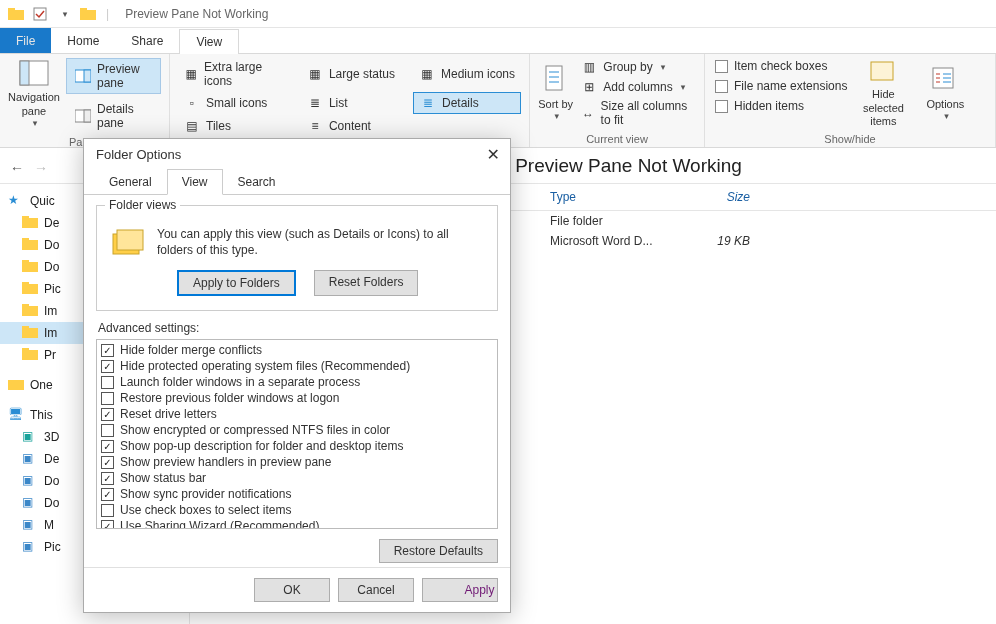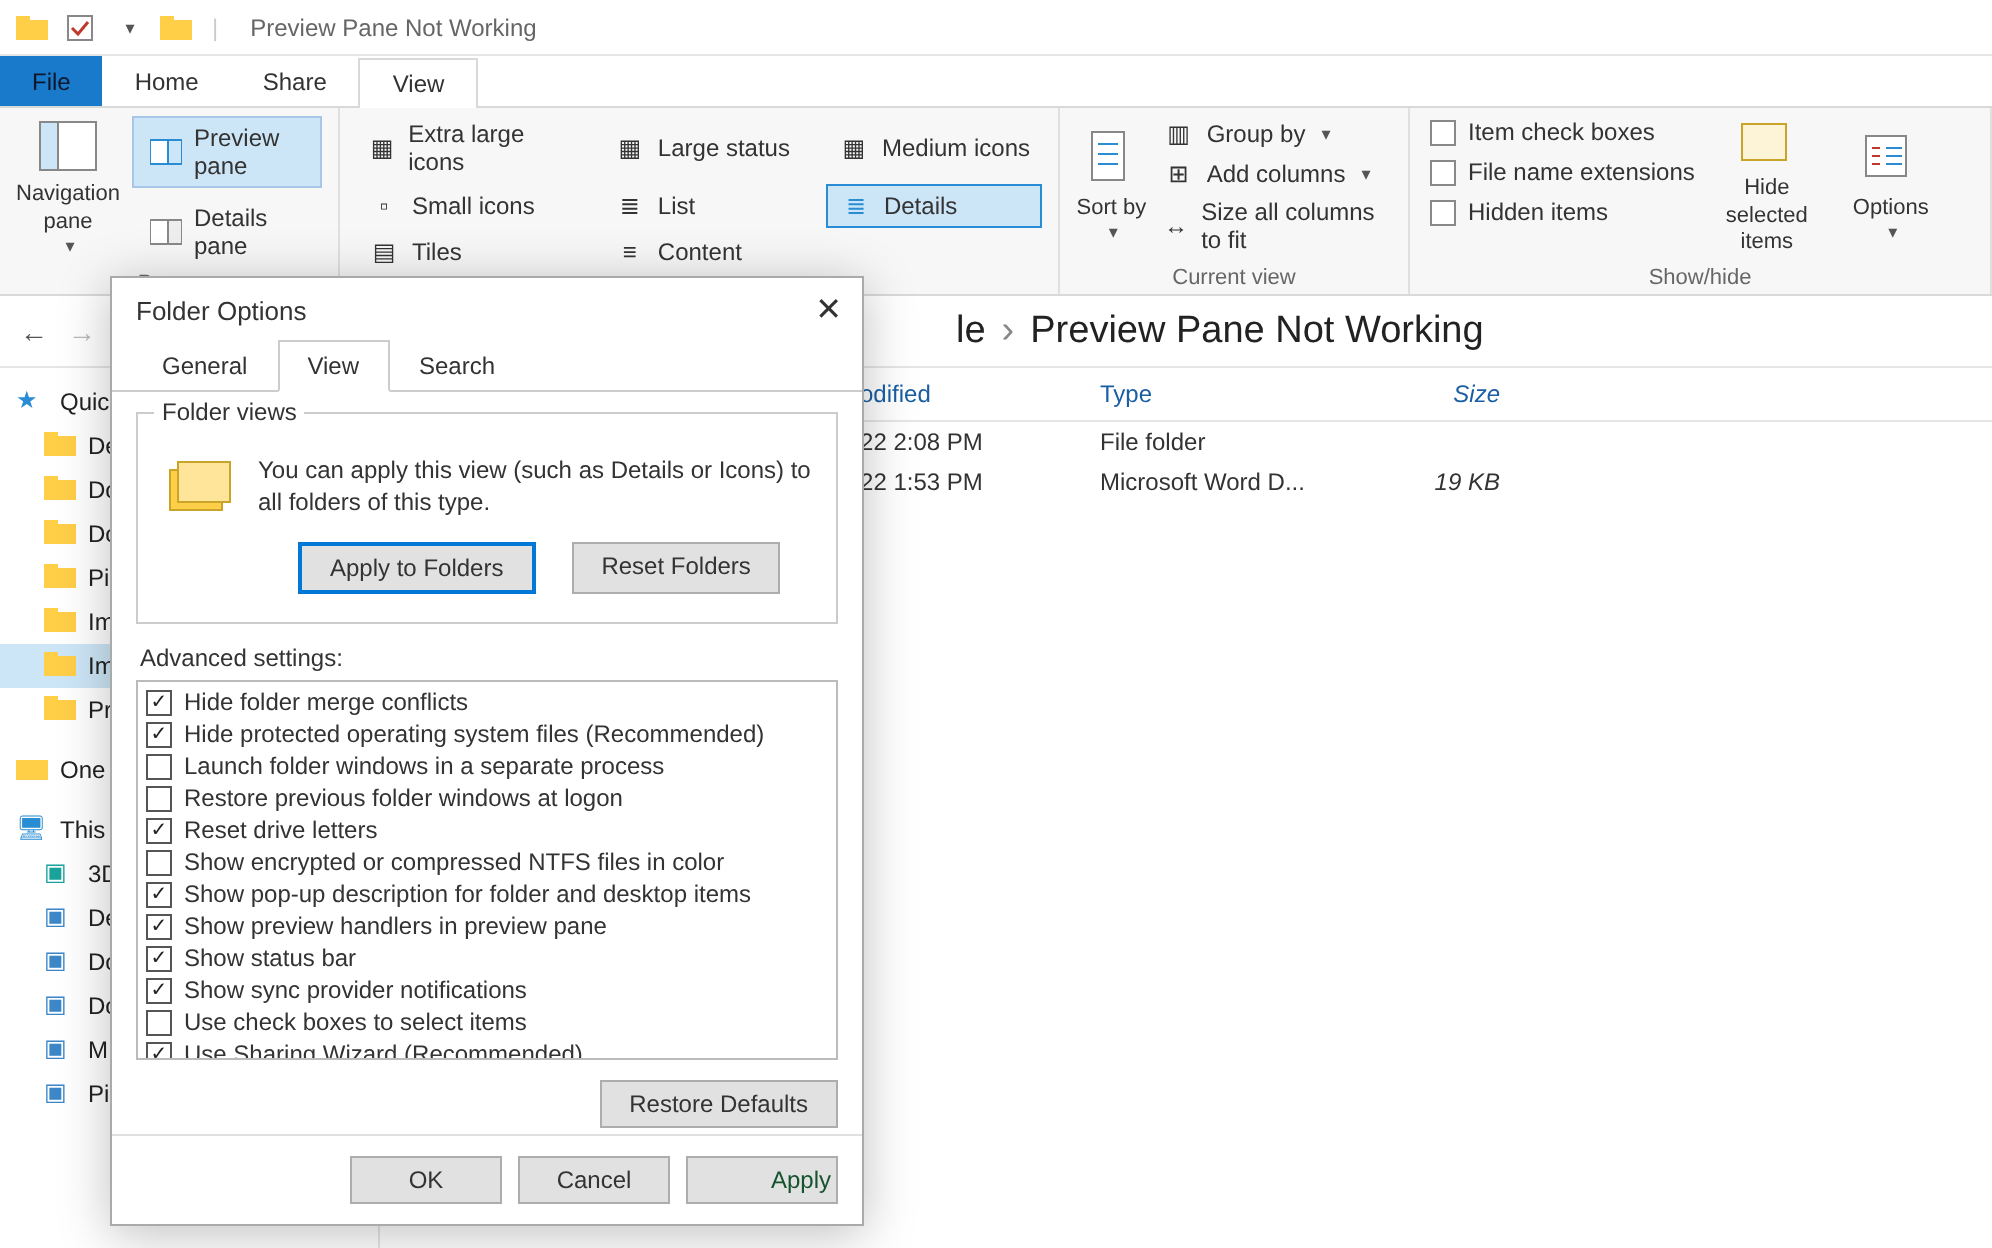--- a/index.html
+++ b/index.html
@@ -6,21 +6,21 @@
 body { background: #fff; width: 996px; height: 624px; overflow: hidden; position: relative; font-size: 12px; color: #333; }
 
 
 .titlebar { height: 28px; display: flex; align-items: center; padding: 0 4px; background: #fff; border-bottom: 1px solid #e5e5e5; }
 .titlebar .qat-ico { width: 18px; height: 18px; margin: 0 3px; display: flex; align-items: center; justify-content: center; }
 .titlebar .title-text { margin-left: 10px; color: #666; font-size: 12px; }
 
 
 .tabstrip { height: 26px; display: flex; align-items: stretch; background: #fff; border-bottom: 1px solid #d9d9d9; }
 .tab { padding: 0 16px; display: flex; align-items: center; font-size: 12px; color: #333; cursor: default; }
-.tab.file { background: #1979ca; color: #0f172a; }
+.tab.file { background: #1979ca; color: #e5e5e5; }
 .tab.active { background: #fff; border: 1px solid #d9d9d9; border-bottom: none; position: relative; top: 1px; }
 
 
 .ribbon { height: 94px; display: flex; background: #f7f7f7; border-bottom: 1px solid #d9d9d9; }
 .rgroup { border-right: 1px solid #e0e0e0; padding: 4px 8px 2px 8px; display: flex; flex-direction: column; }
 .rgroup-body { flex: 1; display: flex; align-items: flex-start; gap: 6px; }
 .rgroup-label { text-align: center; font-size: 11px; color: #666; padding-top: 2px; }
 .big-btn { display: flex; flex-direction: column; align-items: center; justify-content: center; width: 56px; height: 70px; font-size: 11px; text-align: center; line-height: 1.2; }
 .big-ico { width: 32px; height: 32px; margin-bottom: 2px; }
 .panebtns { display: flex; flex-direction: column; gap: 4px; }
@@ -48,21 +48,21 @@
 .sb-item.root { padding-left: 8px; }
 .sb-ico { width: 16px; height: 16px; }
 .content { flex: 1; }
 .content .cols { display: flex; border-bottom: 1px solid #e5e5e5; }
 .content .cols div { padding: 6px 10px; font-size: 12px; color: #1a5fa3; }
 .content .row { display: flex; font-size: 12px; padding: 3px 0; }
 .content .row div { padding: 0 10px; }
 .col-name { width: 200px; } .col-date { width: 150px; } .col-type { width: 140px; } .col-size { width: 80px; text-align: right; font-style: italic; }
 
 
-.dialog { position: absolute; left: 55px; top: 138px; width: 377px; height: 475px; background: #fff; border: 1px solid #aaa; box-shadow: 0 4px 24px rgba(0,0,0,.25); display: flex; flex-direction: column; }
+.dialog { position: absolute; left: 83px; top: 138px; width: 428px; height: 475px; background: #fff; border: 1px solid #aaa; box-shadow: 0 4px 24px rgba(0,0,0,.25); display: flex; flex-direction: column; }
 .dlg-title { display: flex; align-items: center; justify-content: space-between; padding: 6px 10px 4px 12px; font-size: 13px; }
 .dlg-close { font-size: 16px; color: #333; cursor: default; }
 .dlg-tabs { display: flex; gap: 0; padding: 0 10px; border-bottom: 1px solid #ccc; }
 .dlg-tab { padding: 5px 14px; font-size: 12px; border: 1px solid transparent; position: relative; top: 1px; }
 .dlg-tab.active { border: 1px solid #ccc; border-bottom: 1px solid #fff; background: #fff; }
 .dlg-body { flex: 1; padding: 10px 12px; overflow: hidden; }
 .fieldset { border: 1px solid #ccc; padding: 10px 12px 14px 12px; position: relative; margin-bottom: 10px; }
 .fieldset .legend { position: absolute; top: -8px; left: 8px; background: #fff; padding: 0 4px; font-size: 12px; }
 .fv-row { display: flex; gap: 12px; margin-top: 10px; }
 .fv-ico { width: 36px; height: 36px; }
@@ -70,21 +70,21 @@
 .fv-btns { display: flex; gap: 18px; margin-top: 8px; margin-left: 68px; }
 .btn { padding: 4px 14px; font-size: 12px; border: 1px solid #adadad; background: #e1e1e1; min-width: 96px; text-align: center; }
 .btn.primary { border: 2px solid #0078d7; background: #e1e1e1; }
 .adv-label { font-size: 12px; margin: 6px 0 4px 2px; }
 .adv-list { border: 1px solid #bbb; height: 190px; overflow-y: scroll; padding: 2px 4px; font-size: 12px; }
 .adv-item { display: flex; align-items: center; gap: 6px; padding: 1px 0; }
 .adv-item .cb { width: 13px; height: 13px; border: 1px solid #555; display: inline-flex; align-items: center; justify-content: center; font-size: 10px; color: #222; }
 .restore-row { display: flex; justify-content: flex-end; margin-top: 10px; }
 .dlg-footer { display: flex; justify-content: flex-end; gap: 8px; padding: 10px 12px; border-top: 1px solid #e0e0e0; }
 .dlg-footer .fbtn { padding: 4px 0; width: 76px; text-align: center; font-size: 12px; border: 1px solid #adadad; background: #e1e1e1; }
-.dlg-footer .fbtn.disabled { color: #14532d; padding-left: 39px; }
+.dlg-footer .fbtn.disabled { color: #701a75; padding-left: 39px; }
 
 
 svg { display: block; }
 .folder-fill { fill: #ffcf48; }
 .caret { font-size: 9px; color: #555; margin-left: 2px; }
 </style>
 </head>
 <body>
 
 <div class="titlebar">

